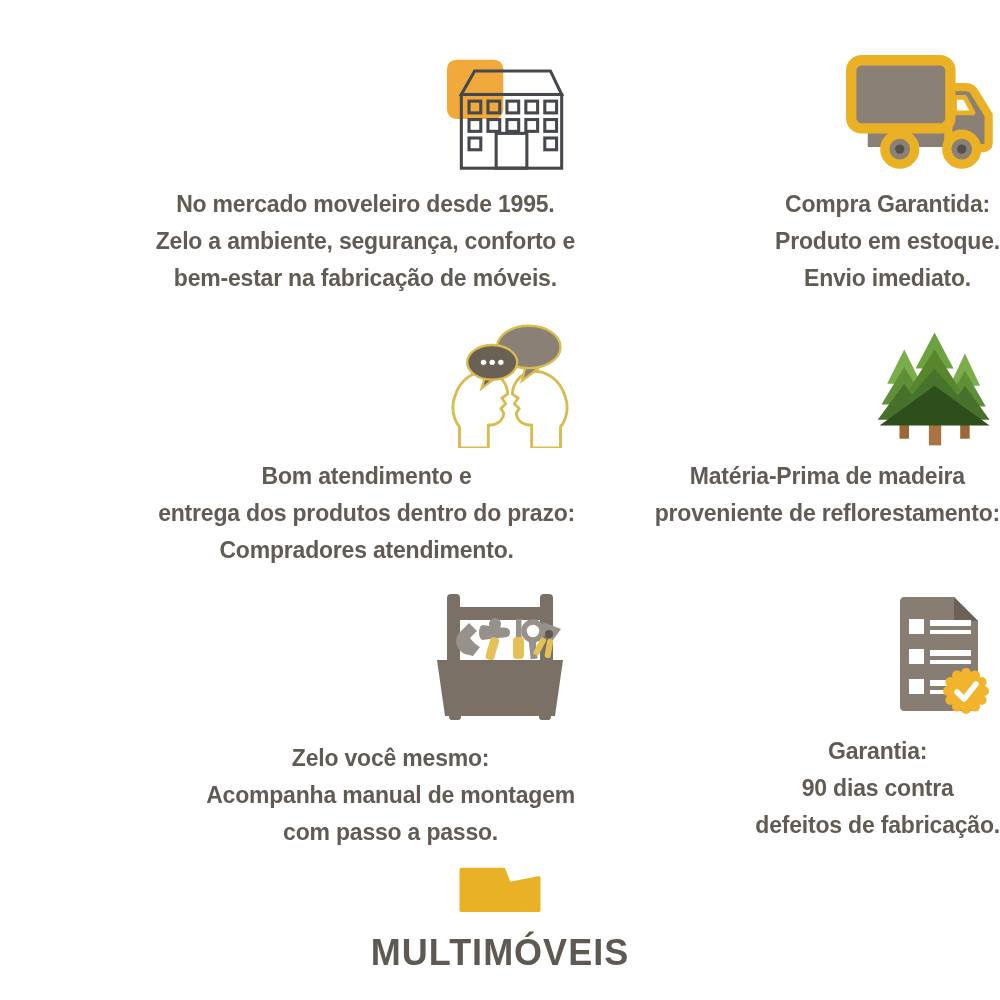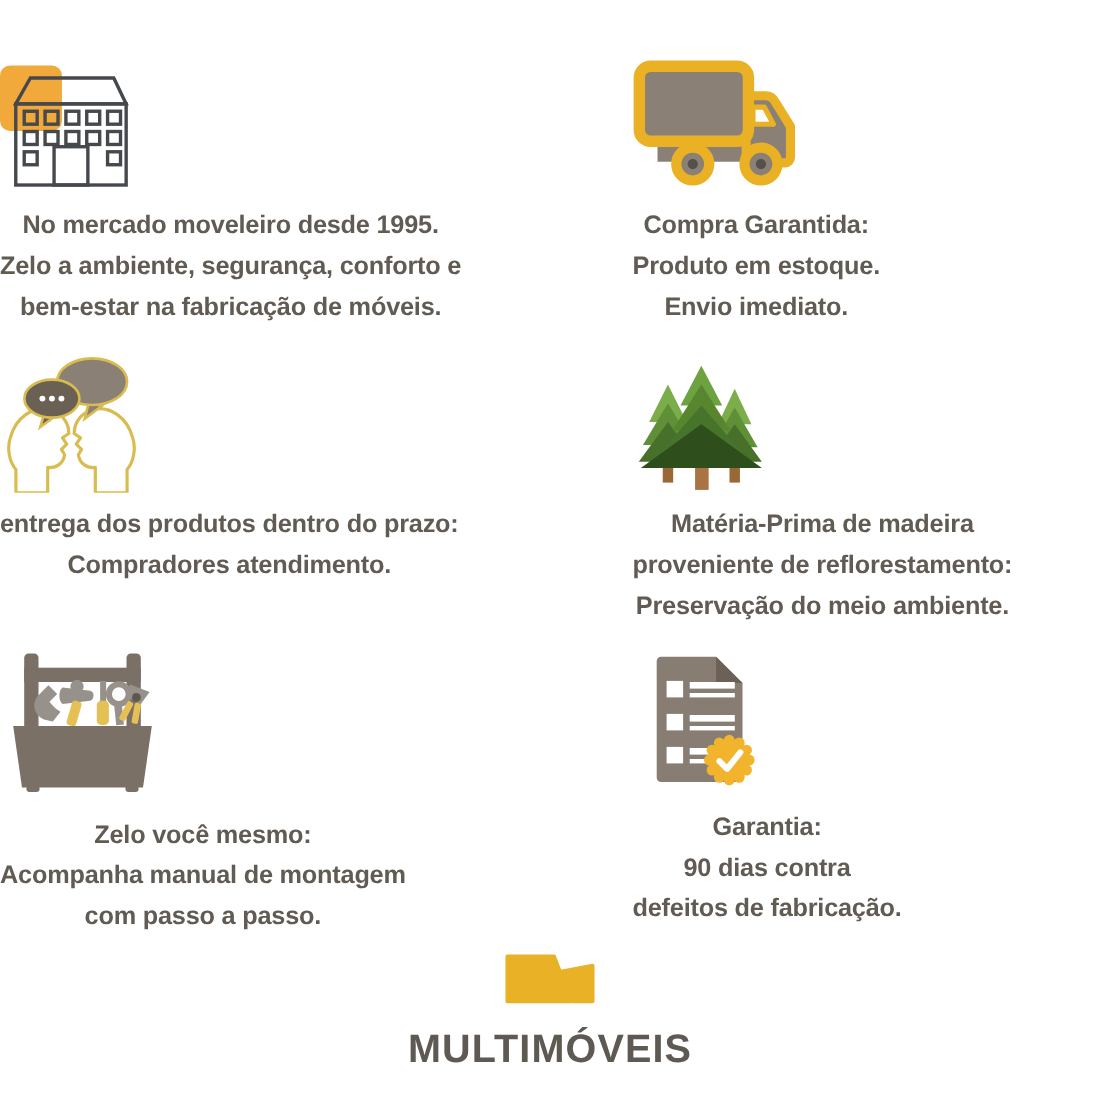--- a/index.html
+++ b/index.html
@@ -12,21 +12,21 @@
   }
   .grid{
     display:grid;
     grid-template-columns:575px 425px;
     padding-top:28px;
   }
   .cell{
     height:272px;
     display:flex;
     flex-direction:column;
-    align-items:flex-start;
+    align-items:flex-end;
     justify-content:flex-start;
   }
   .cell.right{}
   .icon-box{
     height:136px;
     display:flex;
     align-items:flex-end;
     justify-content:center;
     margin-top:12px;
   }
@@ -122,20 +122,21 @@
             <ellipse cx="87" cy="27" rx="33" ry="22" fill="#8A8076"></ellipse>
             <polygon points="42,56 54,58 38,70" fill="#6B6054"></polygon>
             <ellipse cx="49" cy="43" rx="26" ry="18" fill="#6B6054"></ellipse>
           </g>
           <circle cx="40" cy="43" r="2.8" fill="#FFFFFF"></circle>
           <circle cx="49" cy="43" r="2.8" fill="#FFFFFF"></circle>
           <circle cx="58" cy="43" r="2.8" fill="#FFFFFF"></circle>
         </svg>
       </div>
       <div class="text">
+        <div>Bom atendimento e</div>
         <div>entrega dos produtos dentro do prazo:</div>
         <div>Compradores atendimento.</div>
       </div>
     </div>
 
     <div class="cell right">
       <div class="icon-box">
         <svg width="128" height="120" viewBox="0 0 135 125">
           <rect x="29" y="88" width="10" height="28" fill="#9A6836"></rect>
           <rect x="93" y="88" width="10" height="28" fill="#9A6836"></rect>
@@ -150,21 +151,20 @@
             <polygon points="66,4 46,42 86,42" fill="#6CA340"></polygon>
             <polygon points="66,22 38,66 94,66" fill="#57862F"></polygon>
             <polygon points="66,42 26,88 106,88" fill="#47742B"></polygon>
             <polygon points="66,60 8,102 124,102" fill="#2E4E1C"></polygon>
           </g>
         </svg>
       </div>
       <div class="text">
         <div>Matéria-Prima de madeira</div>
         <div>proveniente de reflorestamento:</div>
-        <div>Preservação do meio ambiente.</div>
       </div>
     </div>
 
     <div class="cell tall">
       <div class="icon-box">
         <svg width="150" height="142" viewBox="0 0 150 142">
           <g fill="#7A7065">
             <rect x="22" y="6" width="13" height="70" rx="4"></rect>
             <rect x="115" y="6" width="13" height="70" rx="4"></rect>
             <rect x="22" y="19" width="106" height="13"></rect>

